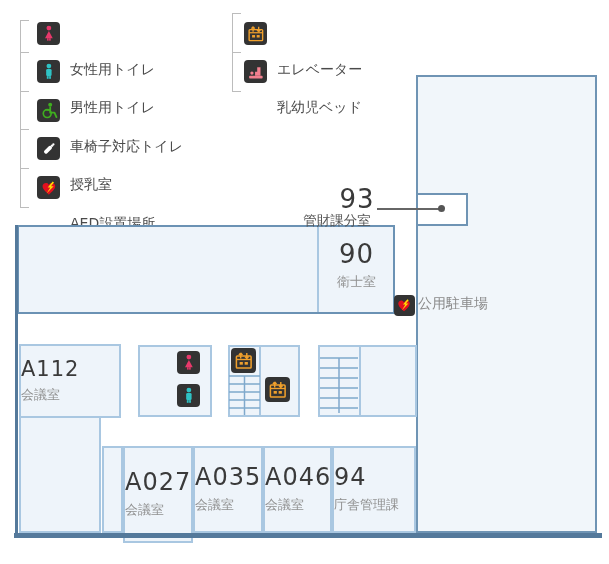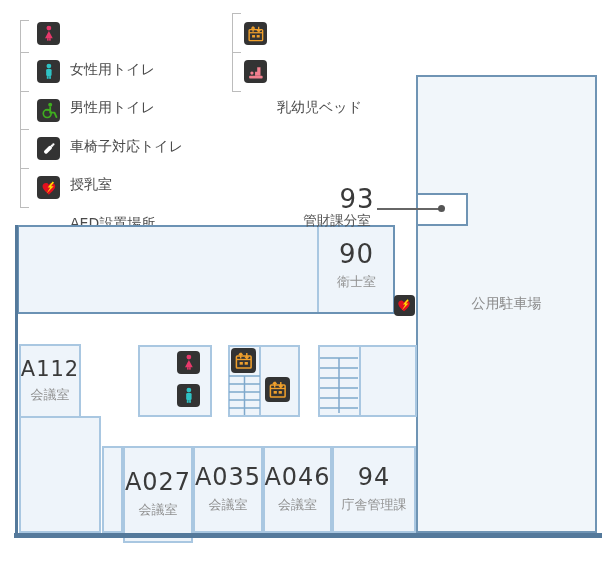--- a/index.html
+++ b/index.html
@@ -13,21 +13,21 @@
   
   .tile { position:absolute; background:#333333; border-radius:4px;
           display:flex; align-items:center; justify-content:center; }
   .t23 { width:23px; height:23px; }
   .t25 { width:25px; height:25px; }
   .t21 { width:21px; height:21px; }
   .tile svg { width:86%; height:86%; display:block; }
 
   
   .room { position:absolute; background:#eef4fa; border:2px solid #a9c7e1;
-          display:flex; flex-direction:column; align-items:center; justify-content:center; }
+          display:flex; flex-direction:column; align-items:flex-start; justify-content:center; }
   .room-strong { border-color:#6b92b4; }
   .num  { font-size:24px; color:#3a3a3a; letter-spacing:1px; line-height:1.05; text-align:center; }
   .num-lg { font-size:26px; }
   .sub  { font-size:13px; color:#909090; margin-top:5px; text-align:center; white-space:nowrap; }
   .plain-label { position:absolute; text-align:center; white-space:nowrap; }
 
   .wall { position:absolute; background:#a9c7e1; }
   .outer-dark { position:absolute; background:#54799b; }
   .leader { position:absolute; height:2px; background:#666666; }
   .dot { position:absolute; width:7px; height:7px; border-radius:50%; background:#555555; }
@@ -103,20 +103,21 @@
   <div class="tile t23" style="left:244px; top:22px;">
     <svg viewBox="0 0 24 24">
         <rect x="3.8" y="6.8" width="16.4" height="13.4" rx="1" fill="none" stroke="#f0a02c" stroke-width="1.7"></rect>
         <path d="M3.8 10.6 h16.4" stroke="#f0a02c" stroke-width="1.5"></path>
         <path d="M8.6 9.4 V3.4 M8.6 3.4 l-2 2.2 M8.6 3.4 l2 2.2" fill="none" stroke="#f0a02c" stroke-width="1.6"></path>
         <path d="M15.4 3.4 V9.4 M15.4 9.4 l-2 -2.2 M15.4 9.4 l2 -2.2" fill="none" stroke="#f0a02c" stroke-width="1.6"></path>
         <rect x="7.4" y="13.4" width="3.6" height="3" fill="#f0a02c"></rect>
         <rect x="13" y="13.4" width="3.6" height="3" fill="#f0a02c"></rect>
       </svg>
   </div>
+  <div class="legend-label" style="left:277px; top:22px;">エレベーター</div>
 
   <div class="tile t23" style="left:244px; top:60px;">
     <svg viewBox="0 0 24 24">
         <rect x="3.8" y="16.8" width="16.4" height="3.2" rx="1" fill="#f2808f"></rect>
         <circle cx="7.2" cy="13.4" r="2" fill="#f2808f"></circle>
         <path d="M11 16.8 v-5 h2.6 v-5.4 h4 v10.4 Z" fill="#f2808f"></path>
       </svg>
   </div>
   <div class="legend-label" style="left:277px; top:60px;">乳幼児ベッド</div>
 
@@ -138,21 +139,21 @@
   <div class="leader" style="left:377px; top:208px; width:64px;"></div>
   <div class="dot" style="left:438px; top:205px;"></div>
 
   <div class="tile t21" style="left:394px; top:295px;">
     <svg viewBox="0 0 24 24">
         <path d="M12 20.2 C6.2 15.4 3.4 11.8 4.6 8.6 C5.5 6.3 8.2 5.3 10.3 6.5 C11.1 7 11.7 7.7 12 8.5 C12.3 7.7 12.9 7 13.7 6.5 C15.8 5.3 18.5 6.3 19.4 8.6 C20.6 11.8 17.8 15.4 12 20.2 Z" fill="#e3101f"></path>
         <path d="M16.6 4.2 L10.6 11.4 h3.2 L9.2 18.8 L17.8 9.9 h-3.3 L18.2 5.6 Z" fill="#ffdf00"></path>
       </svg>
   </div>
 
-  <div class="room" style="left:19px; top:344px; width:62px; height:74px;">
+  <div class="room" style="left:19px; top:344px; width:102px; height:74px;">
     <div class="num" style="font-size:21px;">A112</div>
     <div class="sub">会議室</div>
   </div>
   <div class="room" style="left:19px; top:416px; width:82px; height:117px;"></div>
 
   <div class="room" style="left:138px; top:345px; width:74px; height:72px;"></div>
   <div class="tile t23" style="left:177px; top:351px;">
     <svg viewBox="0 0 24 24">
         <circle cx="12" cy="5" r="2.9" fill="#e8386b"></circle>
         <path d="M12 8.4 L7.3 17.2 h9.4 Z" fill="#e8386b"></path>

